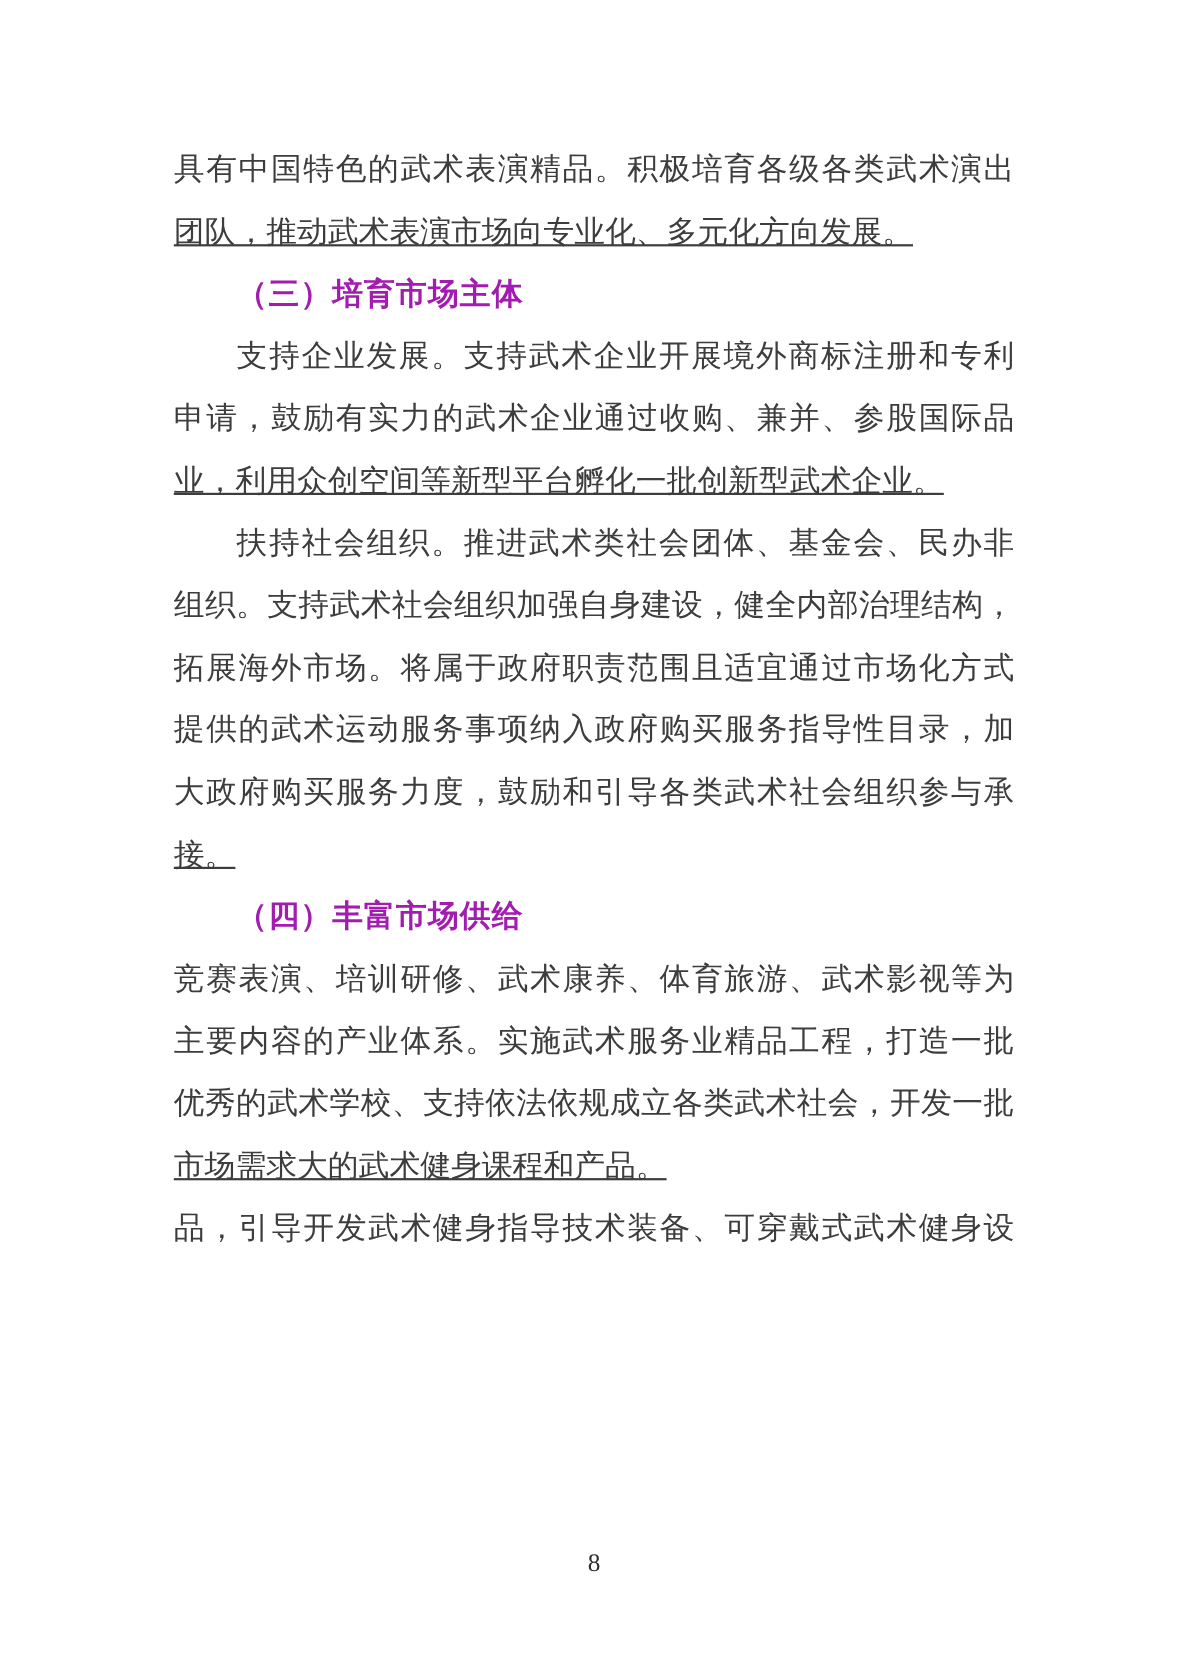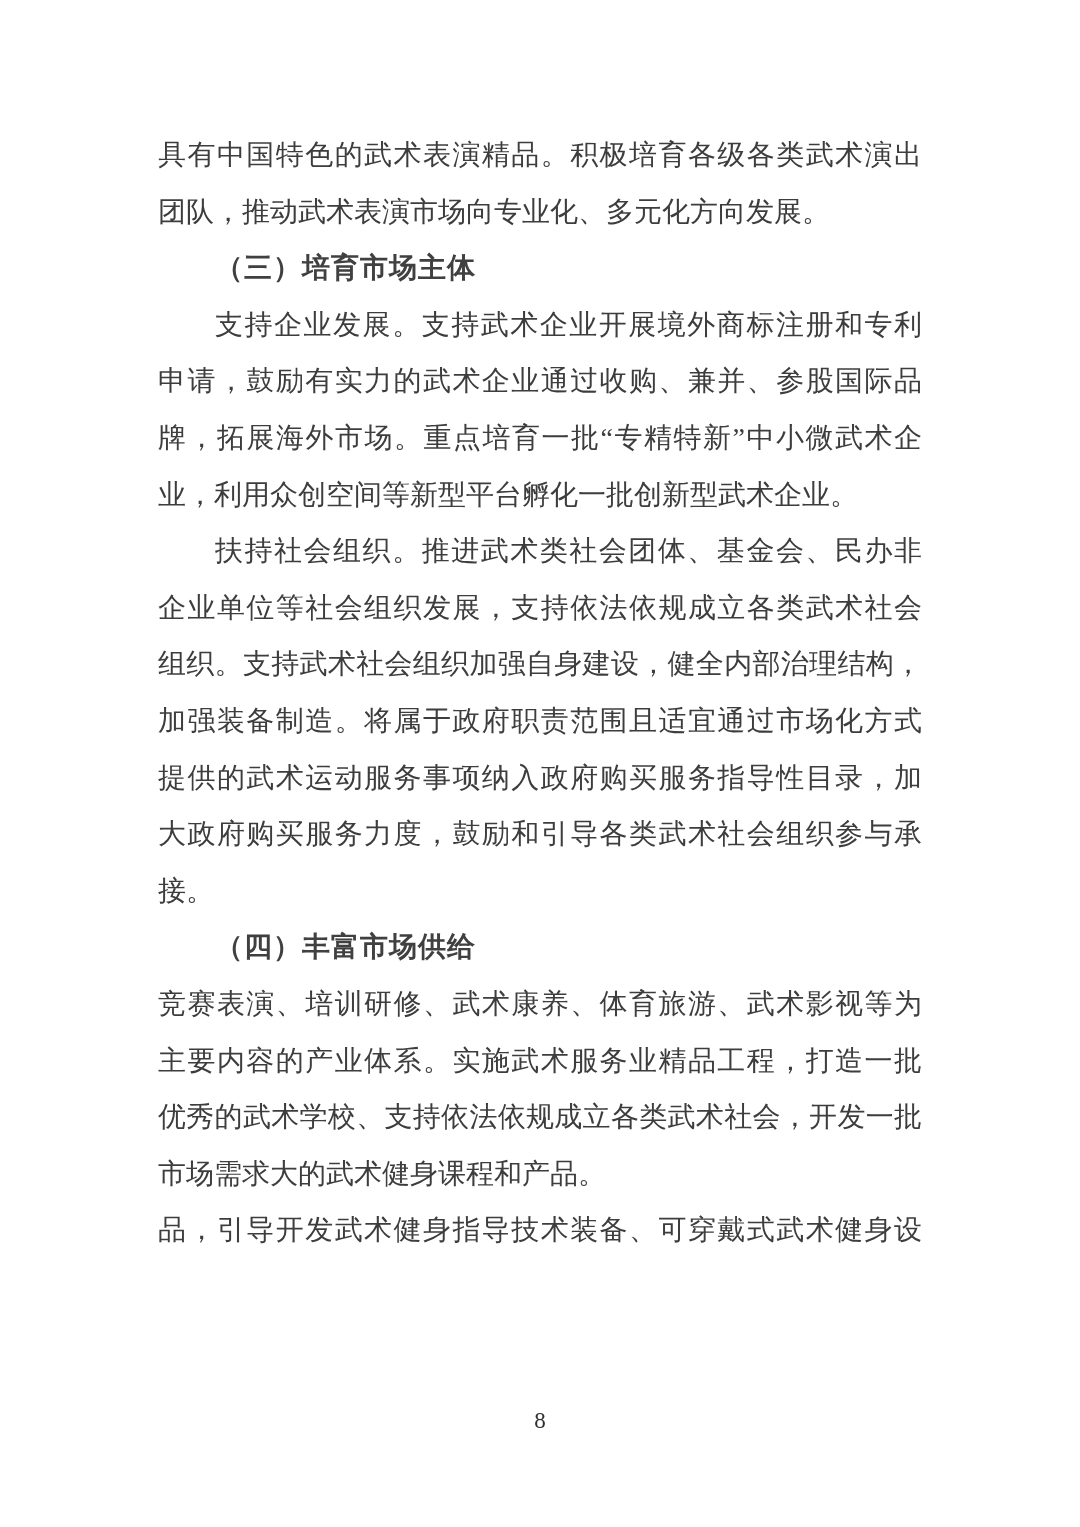--- a/index.html
+++ b/index.html
@@ -23,27 +23,28 @@
     line-height:56.6px;
     height:56.6px;
     color:#3d3d3d;
     text-align:justify;
     text-align-last:justify;
     text-justify:inter-character;
     white-space:nowrap;
   }
   .tl.last {
     text-align-last:left;
+    text-decoration:underline;
   }
   .tl.indent {
     padding-left:57px;
   }
   .hd {
     font-weight:bold;
-    color:#404040;
+    color:#a21caf;
     text-align-last:left;
     letter-spacing:1px;
   }
   .page-num {
     position:absolute;
     top:1408px;
     left:0;
     width:100%;
     text-align:center;
     font-size:23px;
@@ -56,27 +57,25 @@
 <div class="page">
   <div class="content">
 
     <div class="tl">具有中国特色的武术表演精品。积极培育各级各类武术演出</div>
     <div class="tl last">团队，推动武术表演市场向专业化、多元化方向发展。</div>
 
     <div class="tl indent hd">（三）培育市场主体</div>
 
     <div class="tl indent">支持企业发展。支持武术企业开展境外商标注册和专利</div>
     <div class="tl">申请，鼓励有实力的武术企业通过收购、兼并、参股国际品</div>
-    <div class="tl">牌，拓展海外市场。重点培育一批“专精特新”中小微武术企</div>
     <div class="tl last">业，利用众创空间等新型平台孵化一批创新型武术企业。</div>
 
     <div class="tl indent">扶持社会组织。推进武术类社会团体、基金会、民办非</div>
-    <div class="tl">企业单位等社会组织发展，支持依法依规成立各类武术社会</div>
     <div class="tl">组织。支持武术社会组织加强自身建设，健全内部治理结构，</div>
-    <div class="tl">加强装备制造。将属于政府职责范围且适宜通过市场化方式</div>
+    <div class="tl">拓展海外市场。将属于政府职责范围且适宜通过市场化方式</div>
     <div class="tl">提供的武术运动服务事项纳入政府购买服务指导性目录，加</div>
     <div class="tl">大政府购买服务力度，鼓励和引导各类武术社会组织参与承</div>
     <div class="tl last">接。</div>
 
     <div class="tl indent hd">（四）丰富市场供给</div>
 
     <div class="tl">竞赛表演、培训研修、武术康养、体育旅游、武术影视等为</div>
     <div class="tl">主要内容的产业体系。实施武术服务业精品工程，打造一批</div>
     <div class="tl">优秀的武术学校、支持依法依规成立各类武术社会，开发一批</div>
     <div class="tl last">市场需求大的武术健身课程和产品。</div>

